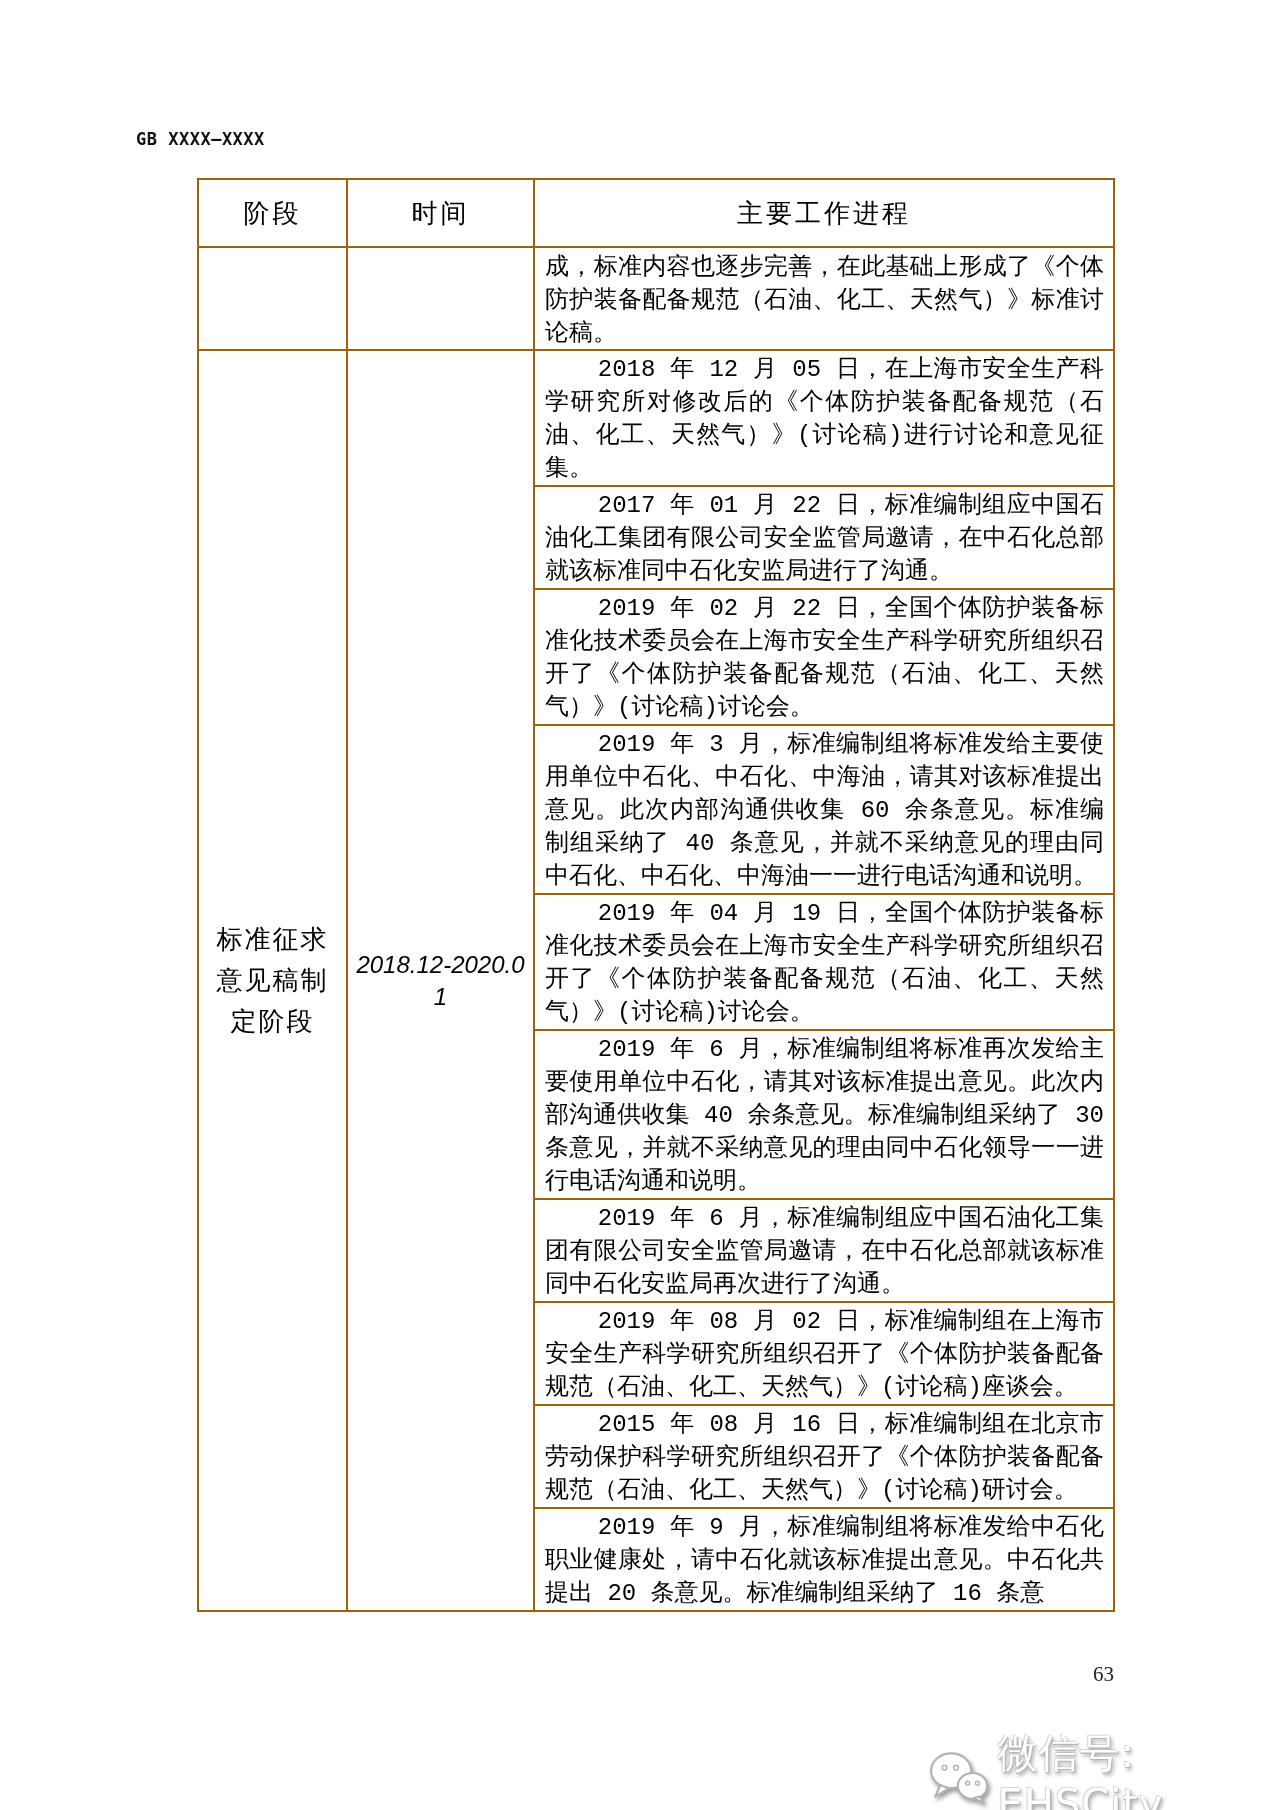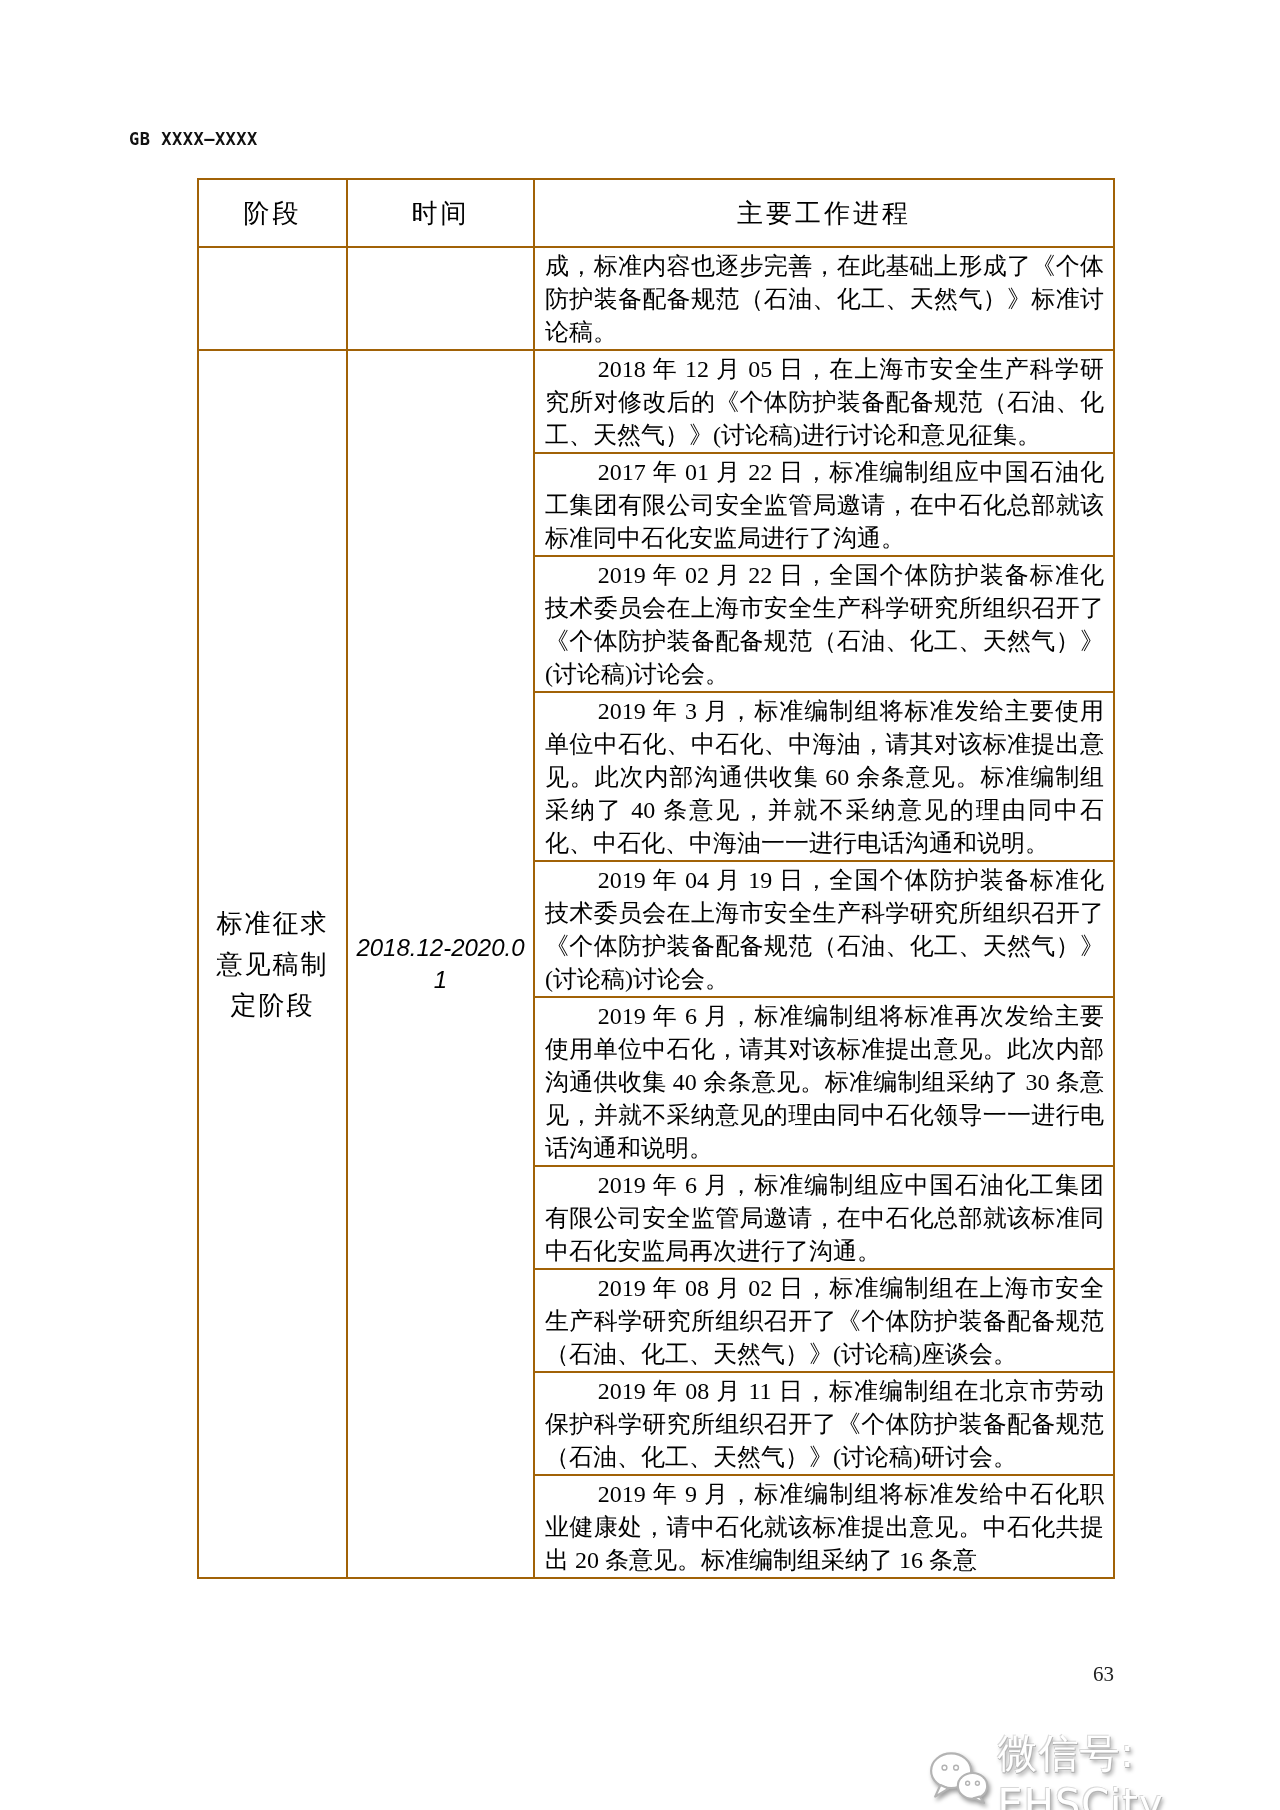--- a/index.html
+++ b/index.html
@@ -1,38 +1,38 @@
 <!DOCTYPE html>
 <html><head>
 <meta charset="utf-8">
 <style>
   html,body{margin:0;padding:0;background:#ffffff;}
   .page{
     position:relative;width:1280px;height:1810px;background:#ffffff;overflow:hidden;
     font-family:"Liberation Serif","DejaVu Serif",serif;color:#000;
   }
   .doc-code{
-    position:absolute;left:129px;top:129px;
+    position:absolute;left:136px;top:129px;
     font-family:"DejaVu Sans Mono","Liberation Mono",monospace;
     font-size:17px;font-weight:700;letter-spacing:.5px;color:#111;
   }
   table.gb-table{
     position:absolute;left:197px;top:178px;width:916px;
     border-collapse:collapse;table-layout:fixed;
   }
   .gb-table th,.gb-table td{border:2px solid #a16207;}
   .gb-table th{
     height:64px;font-size:26px;font-weight:400;text-align:center;vertical-align:middle;
     letter-spacing:3px;
   }
   td.c-prog{
     font-size:24px;line-height:33px;text-align:justify;vertical-align:top;
     padding:2px 9px 0 10px;
   }
-  td.c-prog.indent{text-indent:2.2em;}
+  td.c-prog.indent{text-indent:2.2em;font-family:Liberation Mono, monospace;}
   td.c-stage{
     text-align:center;vertical-align:middle;font-size:26px;line-height:41px;
     white-space:pre-line;letter-spacing:2px;margin-left:36px;
   }
   td.c-time{
     text-align:center;vertical-align:middle;font-size:24px;line-height:32px;
     white-space:pre-line;font-family:"Liberation Sans","DejaVu Sans",sans-serif;font-style:italic;
   }
   .page-num{
     position:absolute;left:1093px;top:1662px;font-size:21px;color:#222;
@@ -95,21 +95,21 @@
       <tr>
         <td class="c-prog indent">2019 年 6 月，标准编制组将标准再次发给主要使用单位中石化，请其对该标准提出意见。此次内部沟通供收集 40 余条意见。标准编制组采纳了 30 条意见，并就不采纳意见的理由同中石化领导一一进行电话沟通和说明。</td>
       </tr>
       <tr>
         <td class="c-prog indent">2019 年 6 月，标准编制组应中国石油化工集团有限公司安全监管局邀请，在中石化总部就该标准同中石化安监局再次进行了沟通。</td>
       </tr>
       <tr>
         <td class="c-prog indent">2019 年 08 月 02 日，标准编制组在上海市安全生产科学研究所组织召开了《个体防护装备配备规范（石油、化工、天然气）》(讨论稿)座谈会。</td>
       </tr>
       <tr>
-        <td class="c-prog indent">2019 年 08 月 11 日，标准编制组在北京市劳动保护科学研究所组织召开了《个体防护装备配备规范（石油、化工、天然气）》(讨论稿)研讨会。</td>
+        <td class="c-prog indent">2015 年 08 月 16 日，标准编制组在北京市劳动保护科学研究所组织召开了《个体防护装备配备规范（石油、化工、天然气）》(讨论稿)研讨会。</td>
       </tr>
       <tr>
         <td class="c-prog indent">2019 年 9 月，标准编制组将标准发给中石化职业健康处，请中石化就该标准提出意见。中石化共提出 20 条意见。标准编制组采纳了 16 条意</td>
       </tr>
     </tbody>
   </table>
 
   <div class="page-num">63</div>
 
   <div class="watermark">

